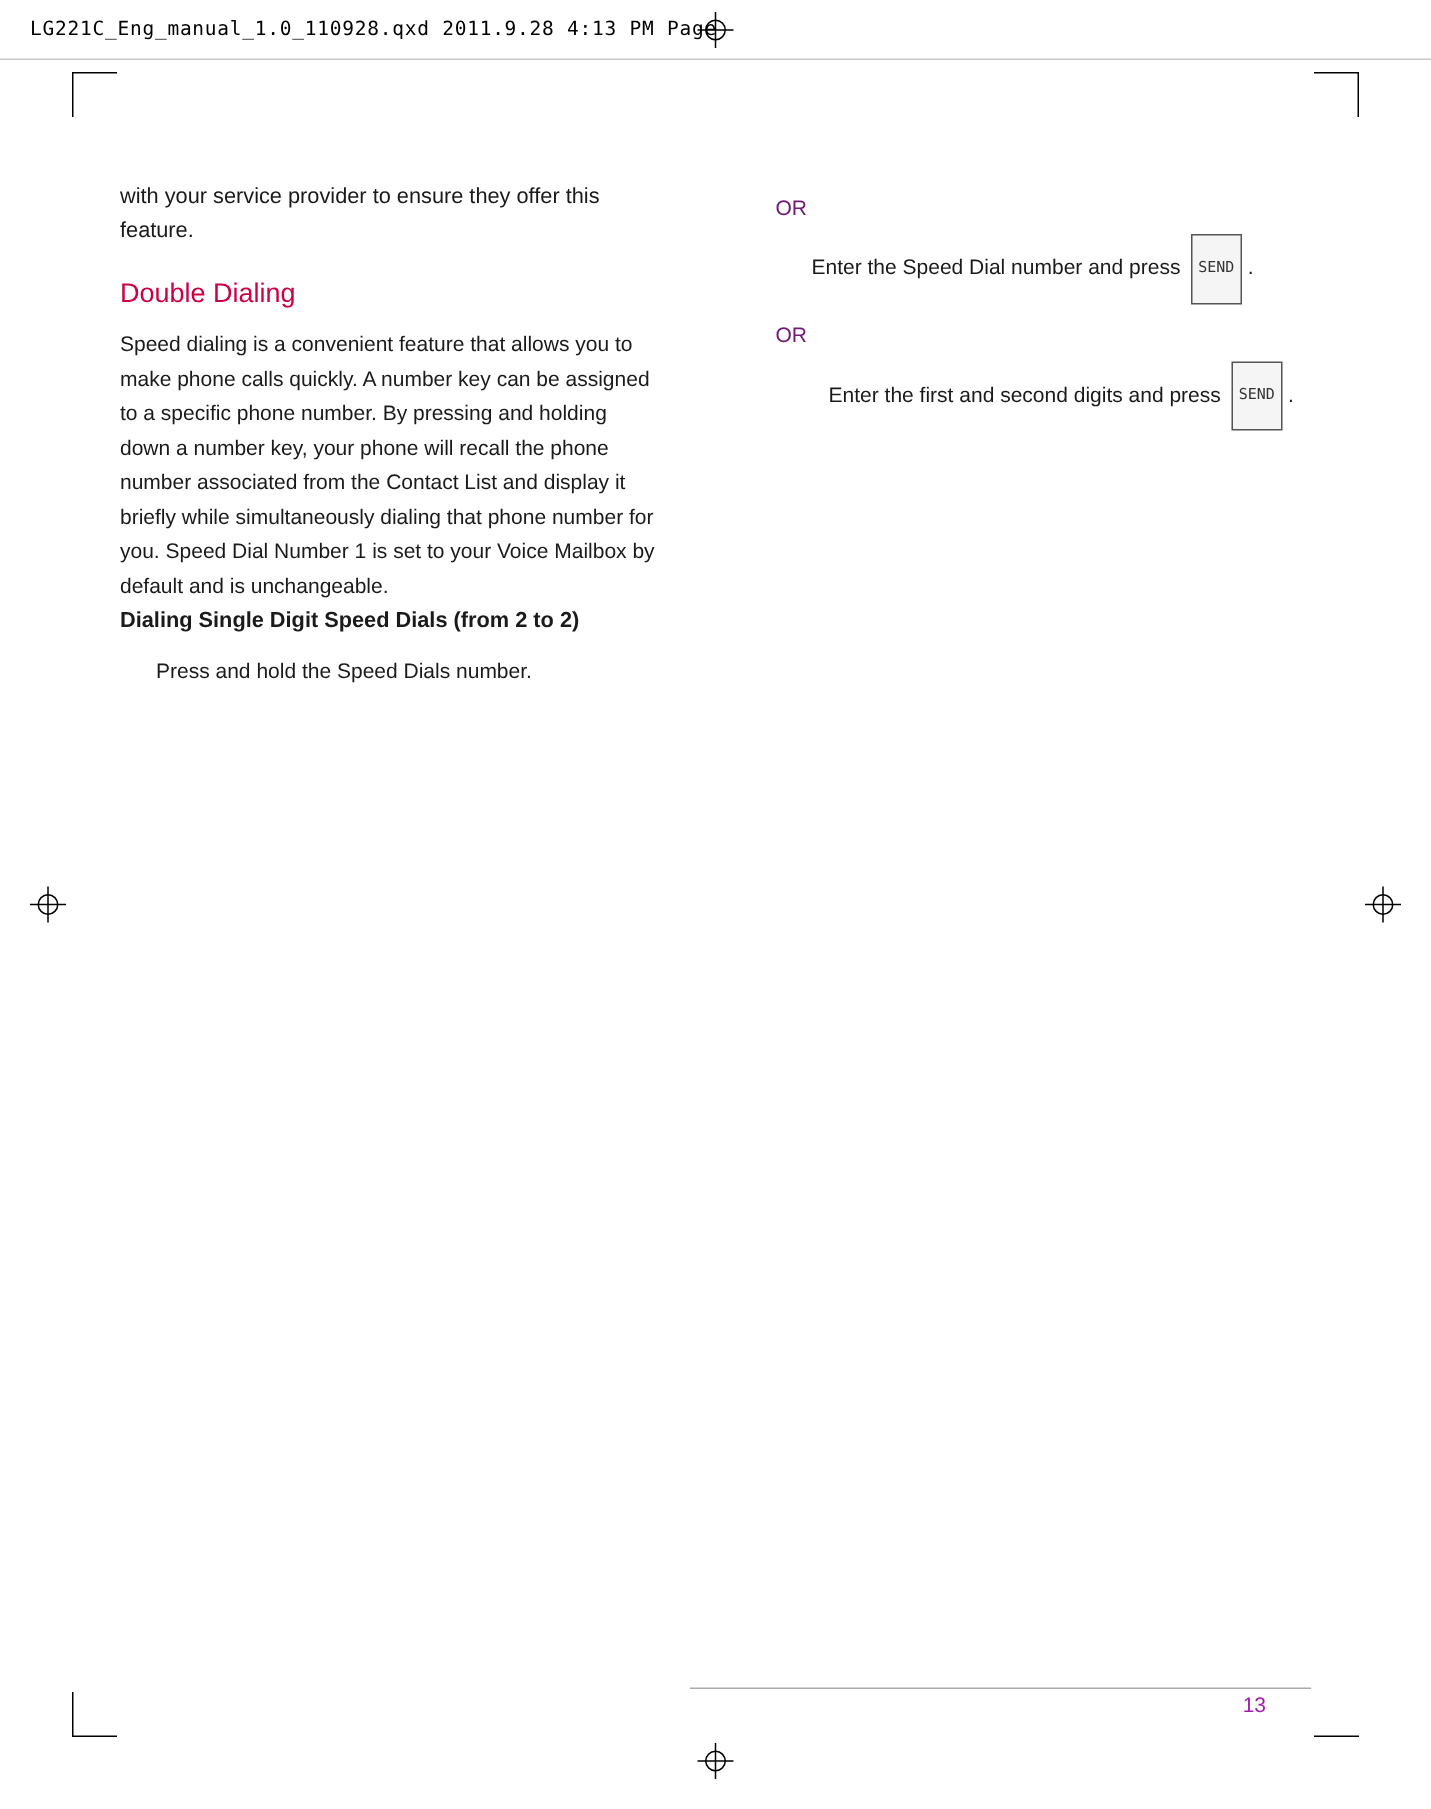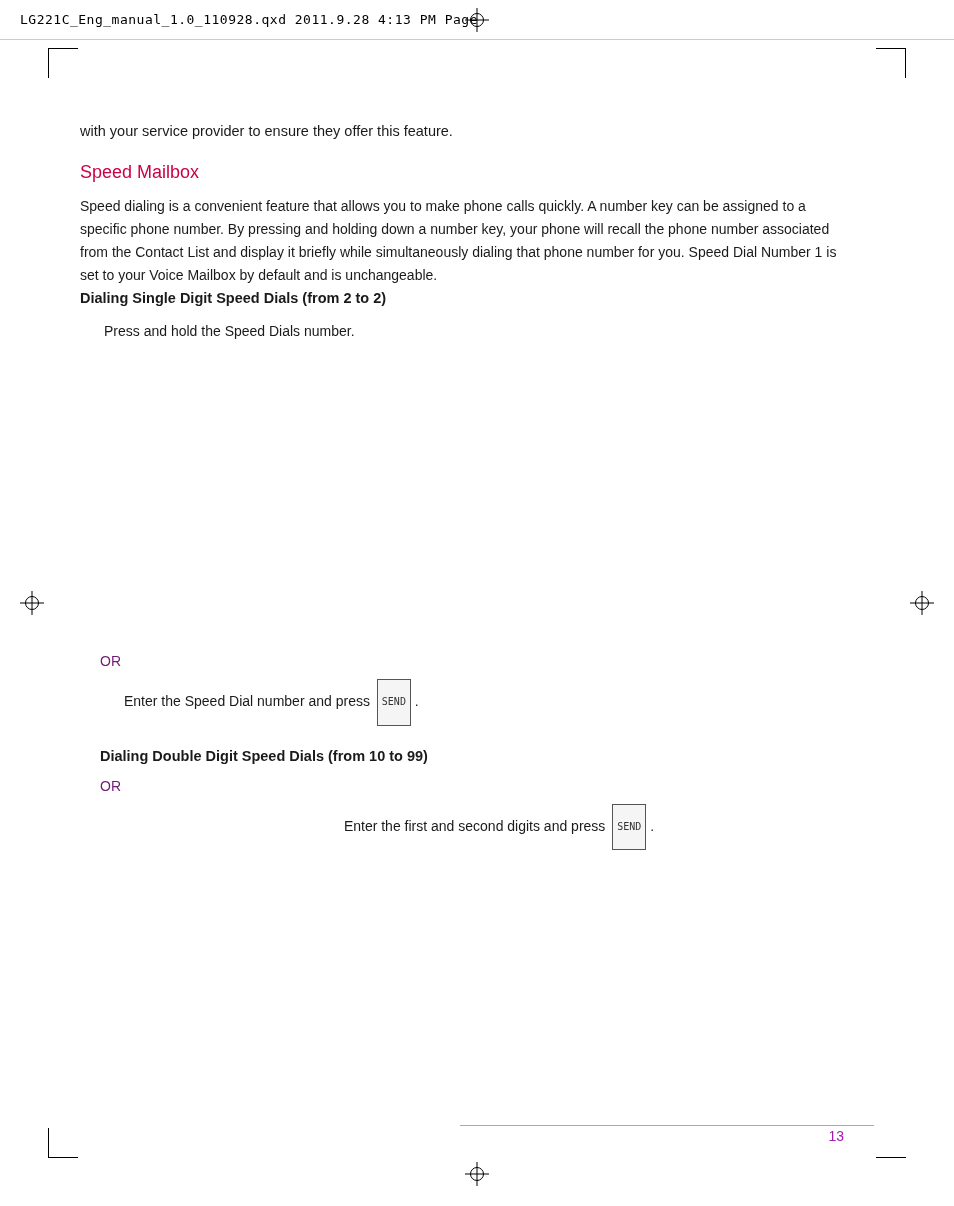--- a/index.html
+++ b/index.html
@@ -79,21 +79,21 @@
     }
 
     
     .page-content {
       position: absolute;
       top: 120px;
       left: 80px;
       right: 80px;
       bottom: 80px;
       display: flex;
-      flex-direction: column;
+      flex-direction: row;
       gap: 40px;
     }
 
     
     .left-column {
       flex: 1;
       padding-right: 20px;
     }
 
     
@@ -303,21 +303,21 @@
 <div class="crosshair cross-bottom-center">
   <div class="crosshair-circle"></div>
 </div>
 
 <div class="page-content">
 
   <div class="left-column">
 
     <p class="intro-text">with your service provider to ensure they offer this feature.</p>
 
-    <h2 class="section-title">Speed Mailbox</h2>
+    <h2 class="section-title">Double Dialing</h2>
 
     <p class="body-text">Speed dialing is a convenient feature that allows you to make phone calls quickly. A number key can be assigned to a specific phone number. By pressing and holding down a number key, your phone will recall the phone number associated from the Contact List and display it briefly while simultaneously dialing that phone number for you. Speed Dial Number 1 is set to your Voice Mailbox by default and is unchangeable.</p>
 
     <h3 class="subsection-title">Dialing Single Digit Speed Dials (from 2 to 2)</h3>
 
     <div class="indented-block">
       <p class="indented-text">Press and hold the Speed Dials number.</p>
     </div>
 
   </div>
@@ -327,21 +327,20 @@
     <p class="or-text">OR</p>
 
     <div class="indented-block">
       <p class="indented-text">
         <span>Enter the Speed Dial number and press</span>
         <span class="send-button">SEND</span>
         <span> .</span>
       </p>
     </div>
 
-    <h3 class="subsection-title" style="margin-top: 20px;">Dialing Double Digit Speed Dials (from 10 to 99)</h3>
 
 
     <p class="or-text" style="margin-top: 10px;">OR</p>
 
     <div class="indented-block" style="margin-top: 10px; text-align: center;">
       <p class="indented-text">
         <span>Enter the first and second digits and press</span>
         <span class="send-button">SEND</span>
         <span> .</span>
       </p>

